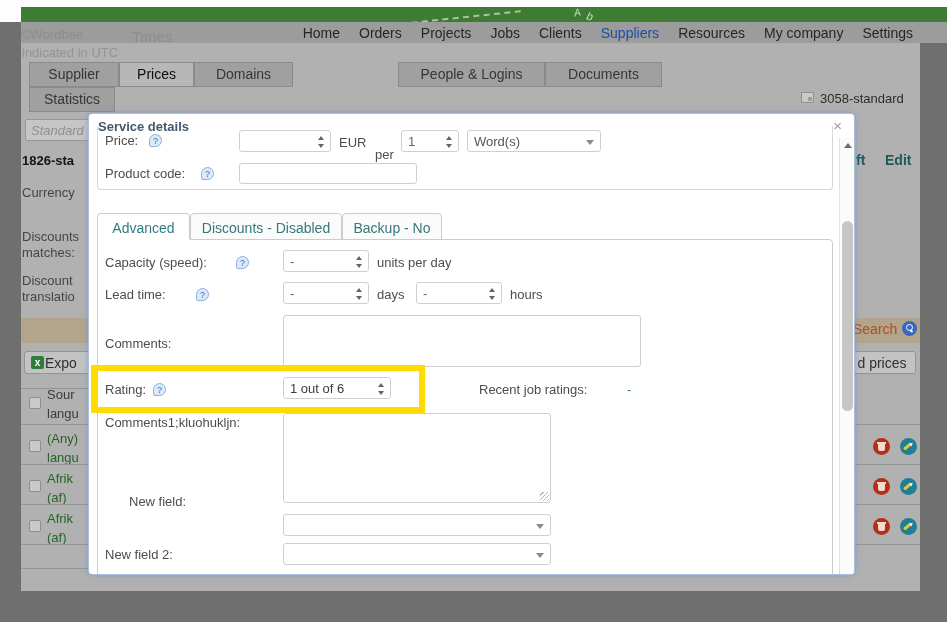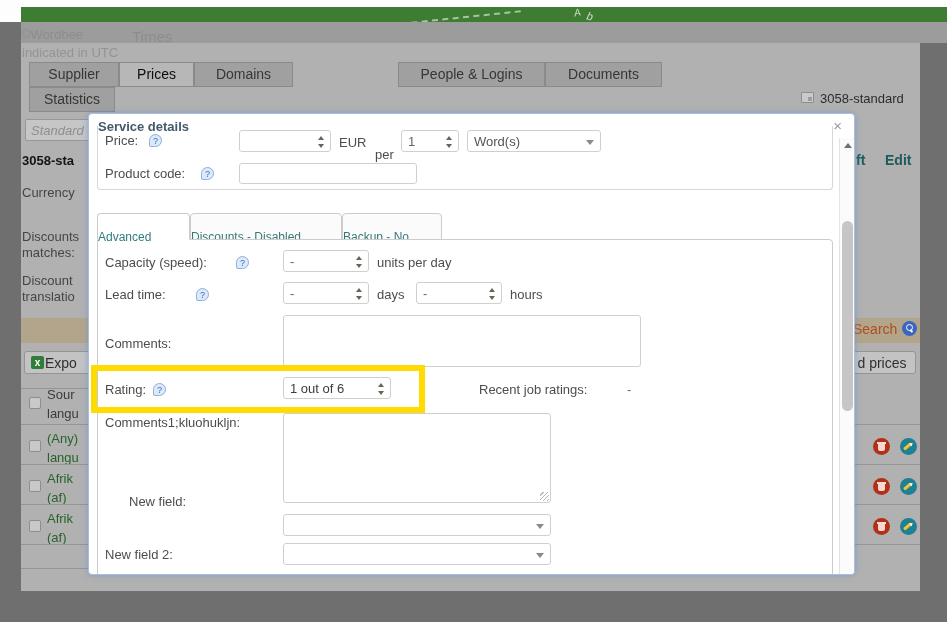--- a/index.html
+++ b/index.html
@@ -79,21 +79,21 @@
          padding:3px 16px 0 6px; cursor:pointer; }
   .sel .dd { position:absolute; right:6px; top:9px; width:0; height:0; border-left:4px solid transparent; border-right:4px solid transparent; border-top:5px solid #8a8a8a; }
   .inp { position:absolute; height:21px; border:1px solid #cfcfcf; border-radius:3px; background:#fff; font-size:13px; color:#555; padding:2px 6px; }
   .ta { position:absolute; border:1px solid #cfcfcf; border-radius:3px; background:#fff; }
   .grip { position:absolute; right:1px; bottom:1px; width:9px; height:9px;
           background:repeating-linear-gradient(135deg, transparent 0 2px, #b9b9b9 2px 3px); cursor:nwse-resize; }
 
   .fieldset1 { position:absolute; left:8px; top:12px; width:736px; height:64px; border:1px solid #d7d7d7; border-top:none; border-radius:0 0 4px 4px; }
 
   .mtab { position:absolute; top:99px; height:27px; border:1px solid #cccccc; border-radius:4px 4px 0 0; background:#fbfbfb;
-          font-size:12px; color:#35787a; text-align:left; padding-top:16px; cursor:pointer; }
+          font-size:14px; color:#35787a; text-align:center; padding-top:6px; cursor:pointer; }
   .mtab.active { background:#ffffff; border-bottom:1px solid #ffffff; z-index:3; color:#2e7d7e; }
   .panel { position:absolute; left:8px; top:125px; width:736px; height:400px; border:1px solid #cccccc; border-radius:0 4px 4px 4px; z-index:2; background:#fff; }
 
   .hl-box { position:absolute; left:2px; top:251px; width:334px; height:48px; border:6px solid #ffdb00; z-index:6; pointer-events:none; }
 
   .m-check { position:absolute; width:12px; height:12px; background:#f2f2f2; border:1px solid #bdbdbd; border-radius:2px; cursor:pointer; }
 
   
   .sbar { position:absolute; left:750px; top:24px; width:15px; height:447px; background:#fbfbfb; border-left:1px solid #e3e3e3; z-index:7; }
   .sb-up, .sb-dn { position:absolute; left:0; width:15px; height:15px; cursor:pointer; }
@@ -111,37 +111,48 @@
   <div class="top-corner"></div>
   <div class="banner">
     <span class="dash"></span>
     <span class="letterA">A</span>
     <span class="letterB">b</span>
   </div>
 
   <div class="navbar">
     <span class="wordbee">©Wordbee</span>
     <span class="times">Times</span>
+    <div class="nav-items">
+      <span>Home</span>
+      <span>Orders</span>
+      <span>Projects</span>
+      <span>Jobs</span>
+      <span>Clients</span>
+      <span class="nav-active">Suppliers</span>
+      <span>Resources</span>
+      <span>My company</span>
+      <span>Settings</span>
+    </div>
   </div>
 
   <div class="content-bg"></div>
   <div class="utc">indicated in UTC</div>
 
   <div class="ptab" style="left:29px; top:62px; width:90px;">Supplier</div>
   <div class="ptab active" style="left:119px; top:62px; width:75px;">Prices</div>
   <div class="ptab" style="left:194px; top:62px; width:99px;">Domains</div>
   <div class="ptab" style="left:398px; top:62px; width:147px;">People &amp; Logins</div>
   <div class="ptab" style="left:545px; top:62px; width:117px;">Documents</div>
   <div class="ptab" style="left:29px; top:87px; width:86px;">Statistics</div>
 
   <span class="file-icon"></span>
   <span class="profile">3058-standard</span>
 
   <div class="std-input">Standard</div>
-  <div class="bg-heading">3058-sta</div>
+  <div class="bg-heading">1826-sta</div>
   <div class="bg-label" style="left:22px; top:185px;">Currency</div>
   <div class="bg-label" style="left:22px; top:229px;">Discounts</div>
   <div class="bg-label" style="left:22px; top:245px;">matches:</div>
   <div class="bg-label" style="left:22px; top:273px;">Discount</div>
   <div class="bg-label" style="left:22px; top:289px;">translatio</div>
 
   <span class="draft-frag">ft</span>
   <span class="edit-link">Edit</span>
 
   <div class="search-band"></div>

